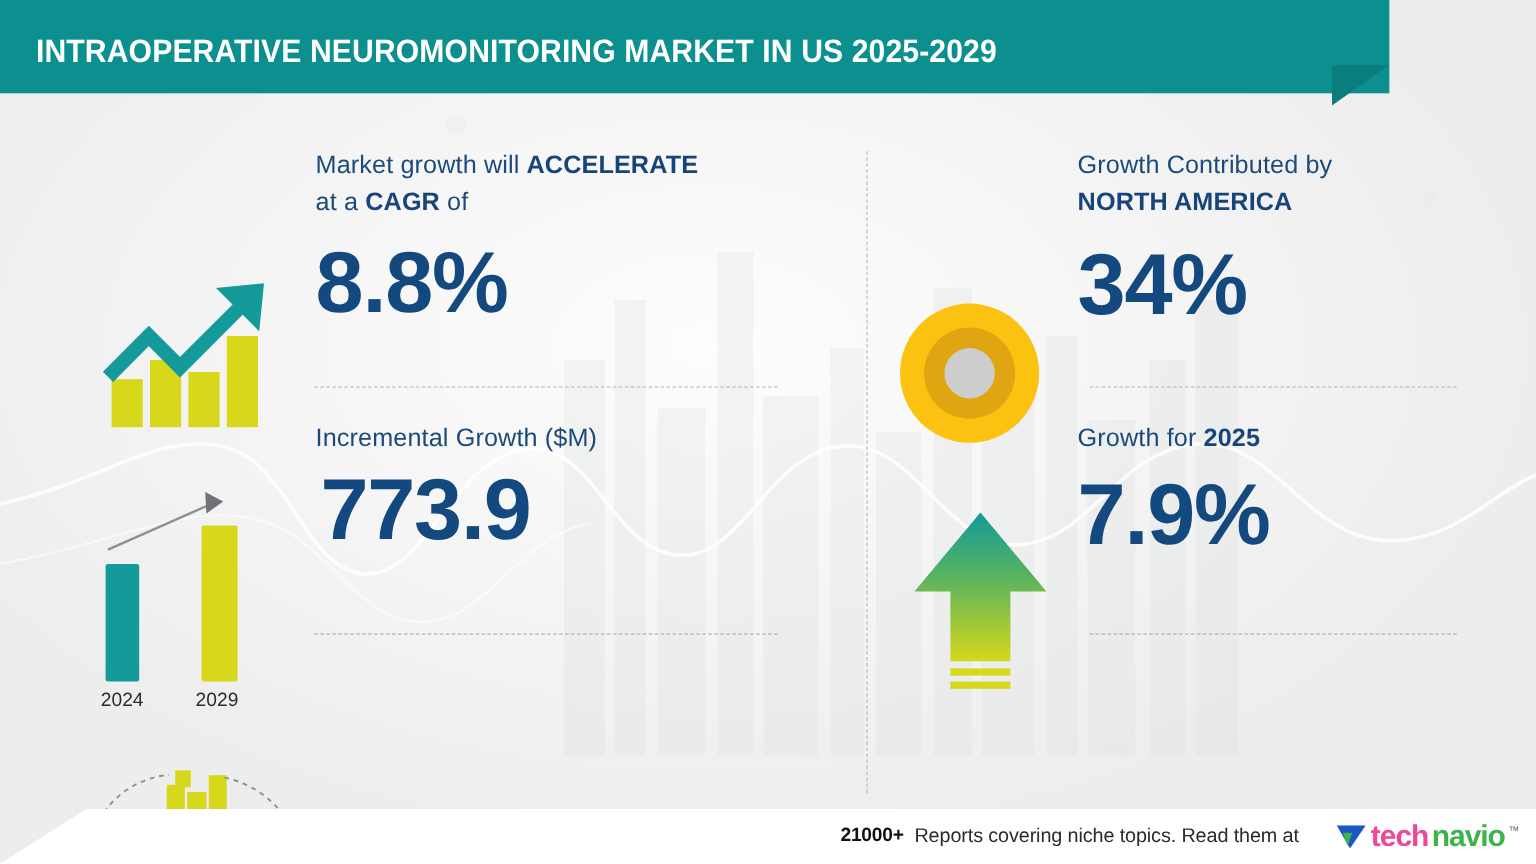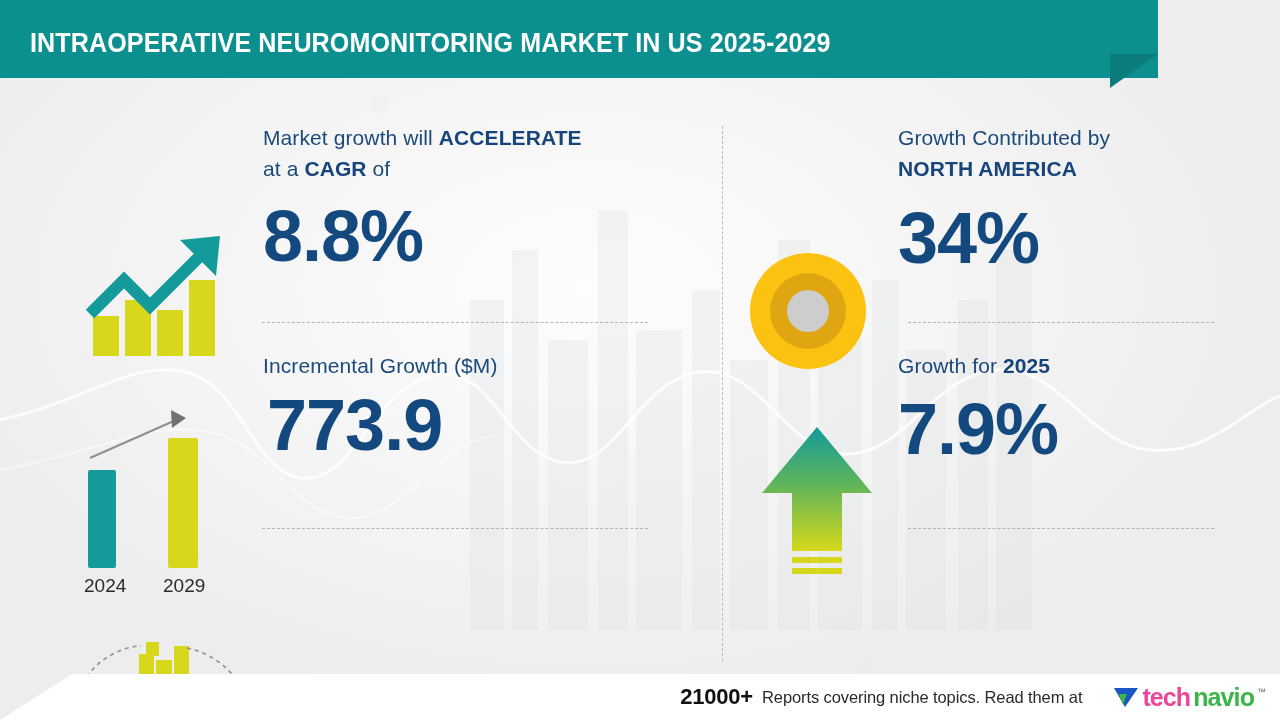--- a/index.html
+++ b/index.html
@@ -103,21 +103,21 @@
   .icon { position: absolute; }
   .ic-growth   { left: 68px;  top: 140px; width: 170px; height: 165px; }
   .ic-bars     { left: 68px;  top: 330px; width: 160px; height: 190px; }
   .ic-city     { left: 75px;  top: 552px; width: 170px; height: 105px; }
   .ic-donut    { left: 748px; top: 174px; width: 120px; height: 118px; }
   .ic-uparrow  { left: 760px; top: 345px; width: 115px; height: 165px; }
 
   .bar-label {
     position: absolute;
     color: #2b2b2b;
-    font-size: 19px;
+    font-size: 16px;
     font-family: "Liberation Sans", sans-serif;
   }
   .lbl-2024 { left: 84px;  top: 497px; }
   .lbl-2029 { left: 163px; top: 497px; }
 
   
   .footer {
     position: absolute; left: 0; bottom: 0;
     width: 1280px; height: 46px;
     background: #ffffff;
@@ -125,21 +125,21 @@
     z-index: 8;
   }
   .footer-inner {
     position: absolute; right: 8px; top: 0;
     height: 46px;
     display: flex; align-items: center; gap: 9px;
     padding-right: 6px;
   }
   .f-count {
     color: #111;
-    font-size: 22px;
+    font-size: 16px;
     font-weight: 700;
     letter-spacing: -.2px;
   }
   .f-text {
     color: #2a2a2a;
     font-size: 16.5px;
     letter-spacing: -.1px;
     margin-right: 22px;
   }
   .logo-wrap { display: flex; align-items: flex-start; gap: 3px; }

